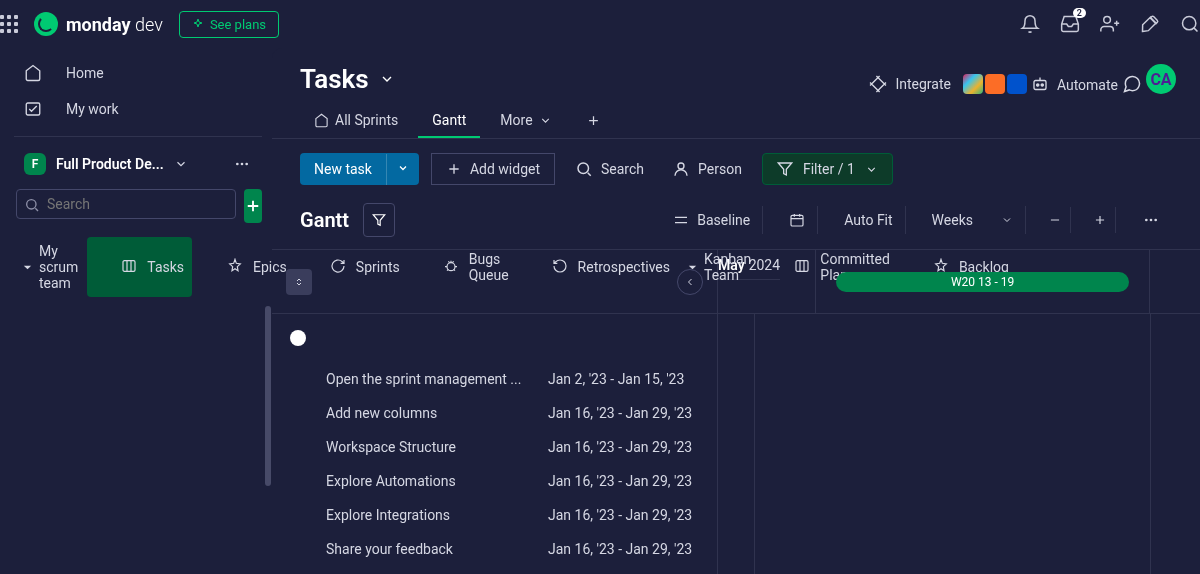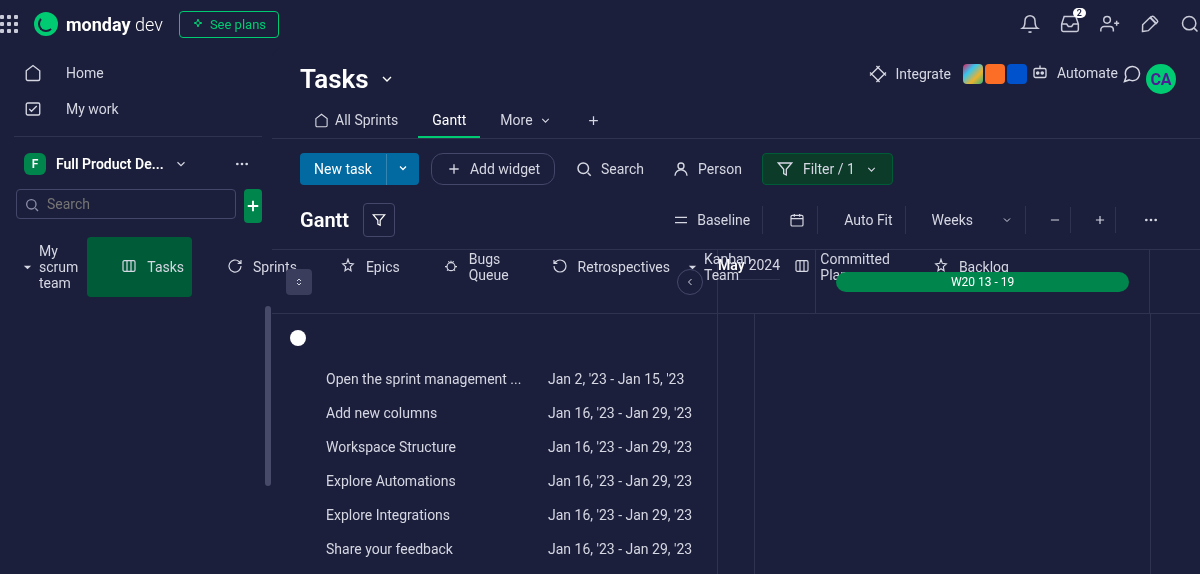--- a/index.html
+++ b/index.html
@@ -29,33 +29,33 @@
 .search-wrap{position:relative;flex:1}
 .search-wrap svg{position:absolute;left:8px;top:8px}
 .add-btn{width:34px;height:34px;background:#00854d;border-radius:4px;display:flex;align-items:center;justify-content:center;cursor:pointer;color:#fff}
 .tree{margin-top:12px;display:flex;gap:1px}
 .tree-group{display:flex;align-items:center;gap:6px;padding:6px 8px;font-size:14px;cursor:pointer}
 .tree-item{display:flex;align-items:center;gap:10px;padding:7px 8px 7px 34px;font-size:14px;cursor:pointer;border-radius:4px}
 .tree-item.active{background:#005c38}
 .main{flex:1;background:#1c1f3b;border-radius:10px 0 0 0;margin-top:0;padding:16px 0 0 0;overflow:hidden;display:flex;flex-direction:column}
 .main-header{display:flex;align-items:center;justify-content:space-between;padding:0 24px 0 28px}
 .board-title{font-size:26px;font-weight:600;color:#fff;display:flex;align-items:center;gap:10px;cursor:pointer}
-.header-actions{display:flex;align-items:flex-start;gap:4px}
+.header-actions{display:flex;align-items:flex-end;gap:4px}
 .ha-item{display:flex;align-items:center;gap:8px;font-size:14px;cursor:pointer;color:#d5d7e3}
 .avatar{width:30px;height:30px;border-radius:50%;background:#00ca72;color:#4c1d95;font-size:16px;font-weight:700;display:flex;align-items:center;justify-content:center}
 .integ-icons{display:flex;gap:2px;margin-left:4px}
 .integ-icons span{width:20px;height:20px;border-radius:4px;display:inline-block}
 .tabs{display:flex;gap:6px;padding:10px 28px 0;border-bottom:1px solid #30334f}
 .tab{padding:8px 14px;font-size:14px;cursor:pointer;display:flex;align-items:center;gap:6px;color:#d5d7e3;border-bottom:2px solid transparent}
 .tab.active{border-bottom-color:#00ca72;color:#fff}
 .toolbar{display:flex;align-items:center;gap:12px;padding:14px 28px}
 .new-task-btn{background:#0369a1;color:#fff;border:none;border-radius:4px;display:flex;align-items:center;cursor:pointer;overflow:hidden}
 .new-task-btn .txt{padding:8px 14px;font-size:14px}
 .new-task-btn .dd{padding:8px 10px;border-left:1px solid rgba(255,255,255,.2)}
-.tb-btn{border:1px solid #44476a;background:transparent;color:#d5d7e3;padding:7px 14px;border-radius:12px;font-size:14px;display:flex;align-items:center;gap:8px;cursor:pointer}
+.tb-btn{border:1px solid #44476a;background:transparent;color:#d5d7e3;padding:7px 14px;border-radius:0;font-size:14px;display:flex;align-items:center;gap:8px;cursor:pointer}
 .tb-ghost{background:transparent;border:none;color:#d5d7e3;font-size:14px;display:flex;align-items:center;gap:8px;cursor:pointer;padding:6px 8px}
 .filter-btn{border:1px solid #005c38;background:#0d3b29;color:#d5d7e3;padding:7px 14px;border-radius:4px;font-size:14px;display:flex;align-items:center;gap:10px;cursor:pointer}
 .gantt-header{display:flex;align-items:center;justify-content:space-between;padding:4px 28px 12px}
 .gantt-title{font-size:20px;font-weight:600;color:#fff;display:flex;align-items:center;gap:14px}
 .gantt-controls{display:flex;align-items:center;gap:14px}
 .gc-btn{padding:6px 12px;font-size:14px;cursor:pointer;display:flex;align-items:center;gap:8px;color:#d5d7e3;border-right:1px solid #30334f}
 .gc-btn:last-child{border-right:none}
 .gantt-body{border-top:1px solid #30334f;flex:1;display:flex;overflow:hidden}
 .gantt-left{width:446px;border-right:1px solid #30334f;display:flex;flex-direction:column}
 .gantt-left-header{height:64px;border-bottom:1px solid #30334f;display:flex;align-items:center;padding:0 14px;position:relative;justify-content:space-between}
@@ -193,29 +193,29 @@
         </div>
         <div class="tree-item active">
           <span><svg width="16" height="16" viewBox="0 0 24 24" fill="none" stroke="currentColor" stroke-width="1.8">
               <rect x="3" y="4" width="18" height="16" rx="2"></rect>
               <path d="M9 4v16M15 4v16"></path>
             </svg></span>
           <span>Tasks</span>
         </div>
         <div class="tree-item">
           <span><svg width="16" height="16" viewBox="0 0 24 24" fill="none" stroke="currentColor" stroke-width="1.8">
+              <path d="M12 2l2 6 6 1-4.5 4 1 6-4.5-3-4.5 3 1-6L4 9l6-1z"></path>
+            </svg></span>
+          <span>Epics</span>
+        </div>
+        <div class="tree-item">
+          <span><svg width="16" height="16" viewBox="0 0 24 24" fill="none" stroke="currentColor" stroke-width="1.8">
               <path d="M21 12a9 9 0 11-3-6.7L21 8M21 3v5h-5"></path>
             </svg></span>
           <span>Sprints</span>
-        </div>
-        <div class="tree-item">
-          <span><svg width="16" height="16" viewBox="0 0 24 24" fill="none" stroke="currentColor" stroke-width="1.8">
-              <path d="M12 2l2 6 6 1-4.5 4 1 6-4.5-3-4.5 3 1-6L4 9l6-1z"></path>
-            </svg></span>
-          <span>Epics</span>
         </div>
         <div class="tree-item">
           <span><svg width="16" height="16" viewBox="0 0 24 24" fill="none" stroke="currentColor" stroke-width="1.8">
               <circle cx="12" cy="13" r="6"></circle>
               <path d="M12 7V4M8 5l2 2M16 5l-2 2M3 13h3M18 13h3M6 19l2-2M18 19l-2-2"></path>
             </svg></span>
           <span>Bugs Queue</span>
         </div>
         <div class="tree-item">
           <span><svg width="16" height="16" viewBox="0 0 24 24" fill="none" stroke="currentColor" stroke-width="1.8">

